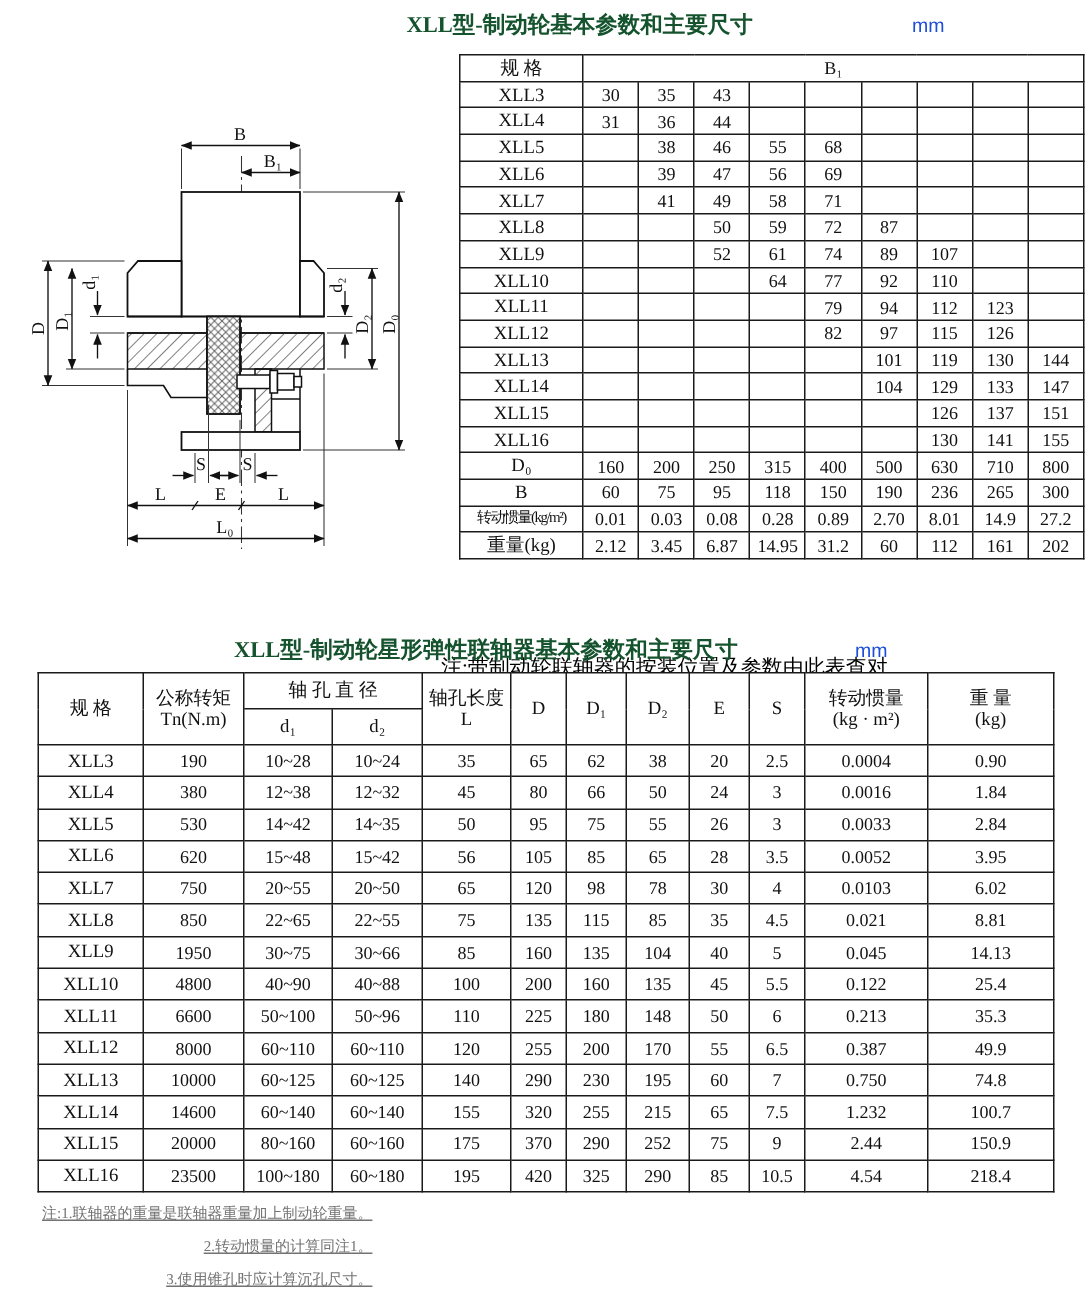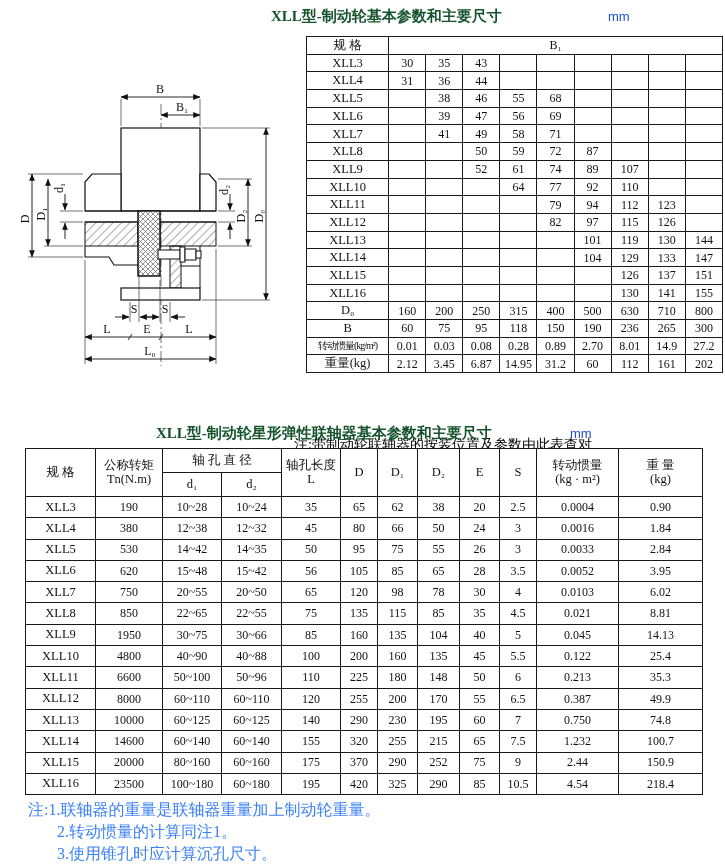--- a/index.html
+++ b/index.html
@@ -25,22 +25,22 @@
   #top-table td{font-size:12px;height:16.7px;line-height:1.0;}
   #top-table td.rowhead{font-size:12.5px;}
   #top-table td.sm{font-size:10px;letter-spacing:-1px;}
   
   #bot-table{width:677px;border:1.5px solid #111;}
   #bot-table td{font-size:12px;height:20.3px;line-height:1.05;}
   #bot-table thead td{font-size:12.5px;height:23px;}
   #bot-table td.rowhead{font-size:12.5px;}
   .hd2{line-height:1.6;}
   .note{font-size:14px;color:#000;white-space:nowrap;margin-top:44px;}
-  .notes-block div{font-size:16px;color:#3b82f6;line-height:22px;white-space:nowrap;}
-  .notes-block .indent{padding-left:29px;}
+  .notes-block div{font-size:10px;color:#737373;line-height:22px;white-space:nowrap;text-decoration:underline;}
+  .notes-block .indent{padding-left:29px;text-align:right;}
   svg text{font-family:"Liberation Serif","DejaVu Serif",serif;font-size:12px;fill:#111;}
 </style>
 </head>
 <body>
 
 <div class="abs title" style="left:271px;top:7px;">XLL型-制动轮基本参数和主要尺寸</div>
 <div class="abs unit" style="left:608px;top:9px;">mm</div>
 
 <div class="abs" style="left:8px;top:64px;">
 <svg width="292" height="338" viewBox="0 0 292 338">

